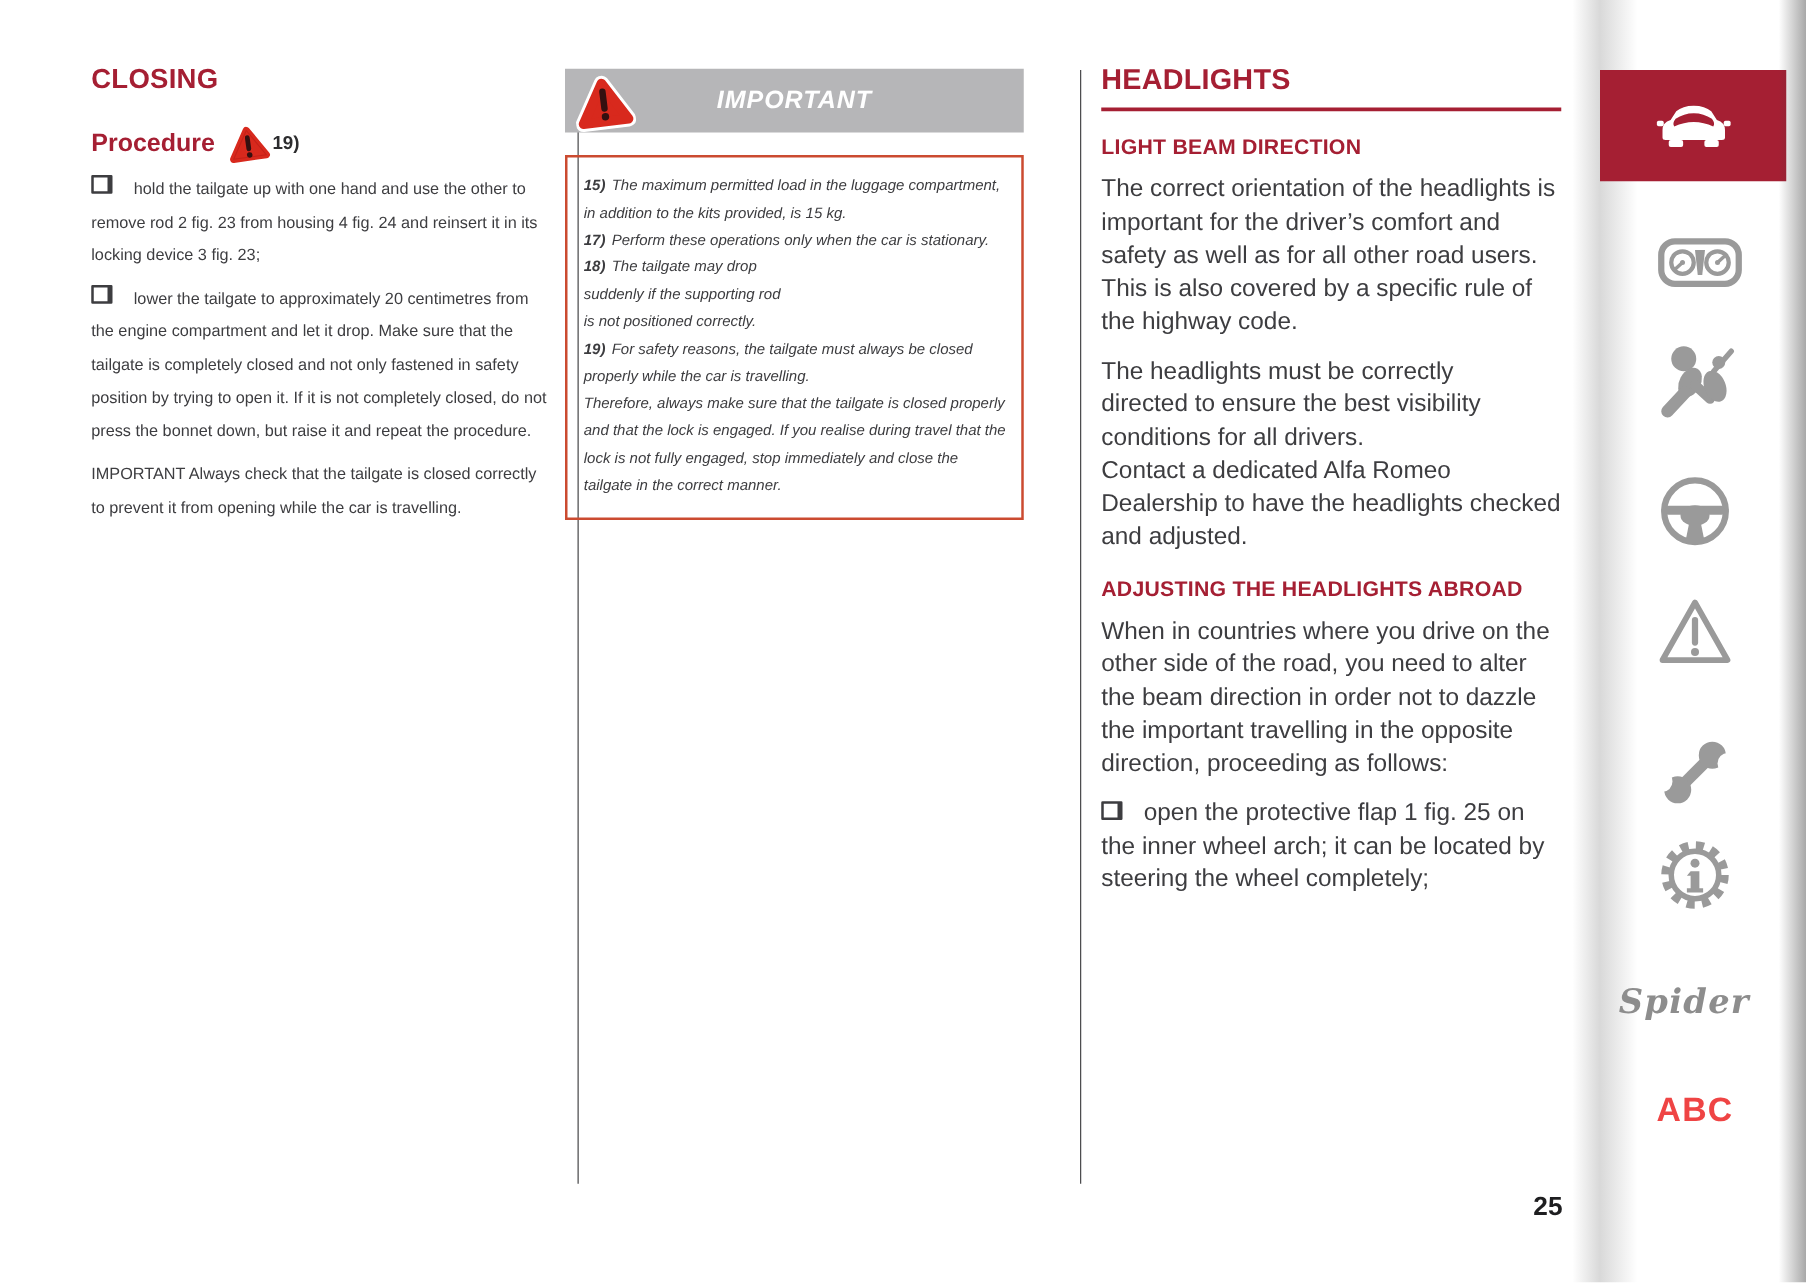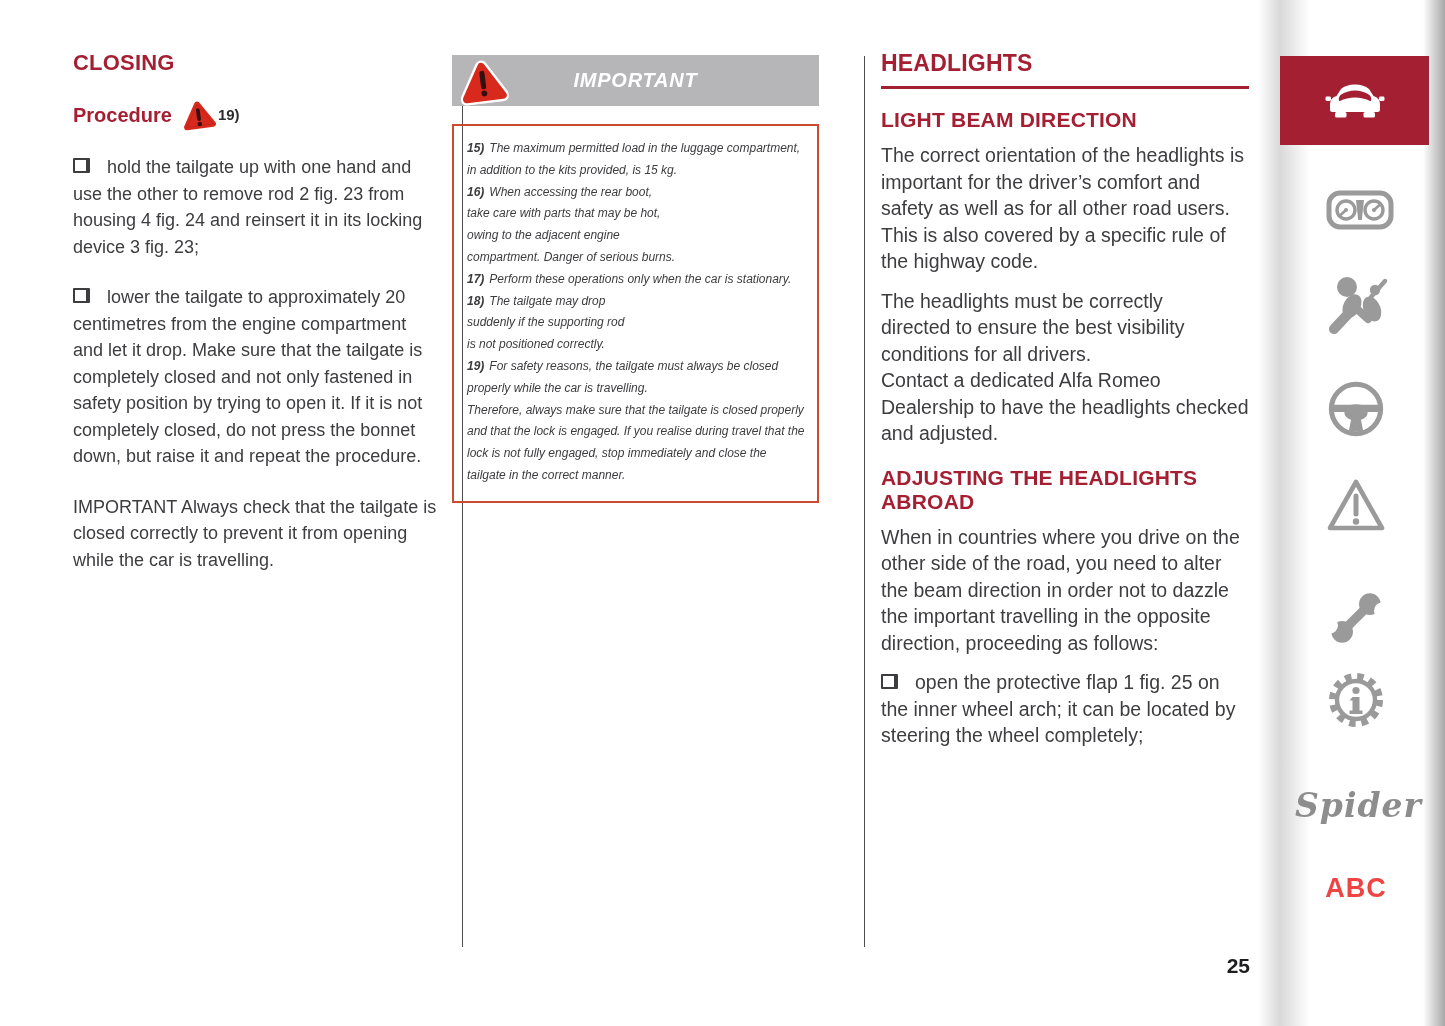--- a/index.html
+++ b/index.html
@@ -19,50 +19,50 @@
   
   .vline{position:absolute;top:56px;height:891px;width:1px;background:#4d4d4f;}
   #vline1{left:462px;} #vline2{left:864px;}
 
   .col-left{position:absolute;left:73px;top:50px;width:368px;}
   .sec-h1{font-size:22px;font-weight:800;color:var(--red);margin:0;letter-spacing:.2px;}
   .proc-row{display:flex;align-items:center;margin-top:23px;height:31px;}
   .proc-title{font-size:20px;font-weight:800;color:var(--red);margin-right:10px;line-height:28px;}
   .warn-sm{width:33px;height:30px;transform:rotate(-8deg);flex:0 0 auto;}
   .proc-ref{font-size:15px;font-weight:700;color:#2c2c2e;margin-left:3px;line-height:20px;}
-  .body-p{font-size:18px;line-height:26.5px;margin:24px 0 0;}
+  .body-p{font-size:13px;line-height:26.5px;margin:8px 0 0;}
   .body-p .wrap{white-space:pre-line;}
   .sq{display:inline-block;width:11px;height:11px;border:2px solid #3d3d40;border-right-width:4px;border-radius:1px;margin-right:17px;}
 
   .col-mid{position:absolute;left:452px;top:55px;width:367px;}
   .imp-header{height:51px;background:var(--banner);position:relative;
     display:flex;align-items:center;justify-content:center;}
   .warn-lg{position:absolute;left:7px;top:5px;width:48px;height:44px;transform:rotate(-7deg);}
   .imp-title{color:#fff;font-style:italic;font-weight:700;font-size:20px;letter-spacing:.8px;}
   .imp-box{margin-top:18px;border:2px solid var(--border-red);padding:12px 11px 14px 13px;}
   .imp-item{margin:0;font-style:italic;font-size:12px;line-height:21.8px;color:#3c3c3f;}
   .imp-num{font-weight:700;margin-right:5px;}
   .imp-text{white-space:pre-line;}
 
   .col-right{position:absolute;left:881px;top:50px;width:368px;}
   .col-right .sec-h1{font-size:23px;padding-bottom:9px;border-bottom:3px solid var(--red);}
-  .sec-h2{font-size:21px;font-weight:800;color:var(--red);margin:19px 0 10px;letter-spacing:.2px;}
+  .sec-h2{font-size:17px;font-weight:800;color:var(--red);margin:19px 0 10px;letter-spacing:.2px;}
   .col-right p{font-size:19.5px;line-height:26.5px;margin:0 0 13px;}
   .col-right .wrap{white-space:pre-line;}
 
   
   .gutter-shadow{position:absolute;left:1258px;top:0;width:52px;height:1026px;pointer-events:none;
     background:linear-gradient(90deg,rgba(80,80,80,0) 0%,rgba(80,80,80,.22) 42%,rgba(80,80,80,0) 100%);}
   .edge-shadow{position:absolute;left:1423px;top:0;width:22px;height:1026px;z-index:6;pointer-events:none;
     background:linear-gradient(90deg,rgba(60,60,60,0) 0%,rgba(60,60,60,.45) 100%);}
   .tab-active{position:absolute;left:1280px;top:56px;width:149px;height:89px;background:var(--red);
     display:flex;align-items:center;justify-content:center;z-index:2;}
   .side-tab{position:absolute;z-index:2;}
   .spider{position:absolute;left:1295px;top:786px;width:124px;z-index:2;
-    font-family:"DejaVu Serif", serif;font-style:italic;font-weight:700;font-size:33px;color:#8d8d8d;letter-spacing:1px;}
+    font-family:"DejaVu Serif", serif;font-style:italic;font-weight:700;font-size:27px;color:#8d8d8d;letter-spacing:1px;}
   .abc{position:absolute;left:1318px;top:873px;width:76px;text-align:center;z-index:2;
     font-weight:700;font-size:27px;color:#ef4444;letter-spacing:1px;}
   .page-num{position:absolute;left:1178px;top:954px;width:72px;text-align:right;
     font-size:21px;font-weight:700;color:#1e1e20;}
 </style>
 </head>
 <body>
 
 <section class="col-left">
   <h1 class="sec-h1">CLOSING</h1>
@@ -89,24 +89,20 @@
     <svg class="warn-lg" viewBox="0 0 50 46">
       <path d="M25 7 L44 39 H6 Z" fill="none" stroke="#ffffff" stroke-width="13" stroke-linejoin="round"></path>
       <path d="M25 7 L44 39 H6 Z" fill="#d8291d" stroke="#d8291d" stroke-width="8" stroke-linejoin="round"></path>
       <line x1="25" y1="14" x2="25" y2="28" stroke="#351010" stroke-width="5.4" stroke-linecap="round"></line>
       <circle cx="25" cy="35" r="3.1" fill="#351010"></circle>
     </svg>
     <span class="imp-title">IMPORTANT</span>
   </div>
   <div class="imp-box">
     <p class="imp-item"><b class="imp-num">15)</b><span class="imp-text">The maximum permitted load in the luggage compartment, in addition to the kits provided, is 15 kg.</span></p>
-    <p class="imp-item"><b class="imp-num">16)</b><span class="imp-text">When accessing the rear boot,
-take care with parts that may be hot,
-owing to the adjacent engine
-compartment. Danger of serious burns.</span></p>
     <p class="imp-item"><b class="imp-num">17)</b><span class="imp-text">Perform these operations only when the car is stationary.</span></p>
     <p class="imp-item"><b class="imp-num">18)</b><span class="imp-text">The tailgate may drop
 suddenly if the supporting rod
 is not positioned correctly.</span></p>
     <p class="imp-item"><b class="imp-num">19)</b><span class="imp-text">For safety reasons, the tailgate must always be closed properly while the car is travelling.
 Therefore, always make sure that the tailgate is closed properly and that the lock is engaged. If you realise during travel that the lock is not fully engaged, stop immediately and close the tailgate in the correct manner.</span></p>
   </div>
 </section>
 
 <div class="vline" id="vline2"></div>

